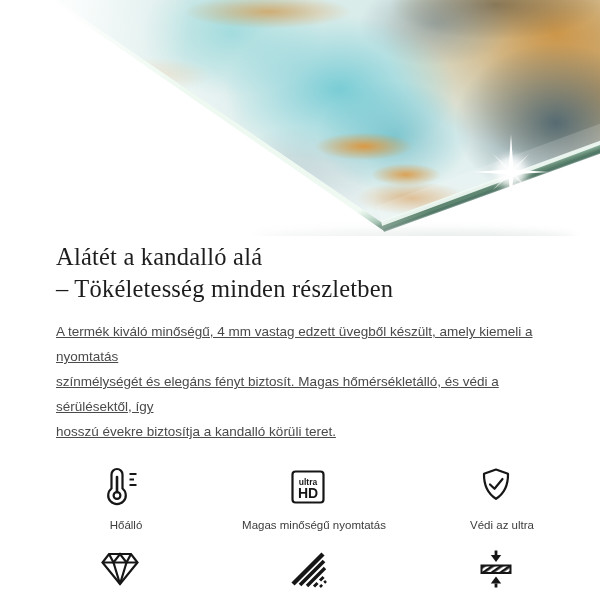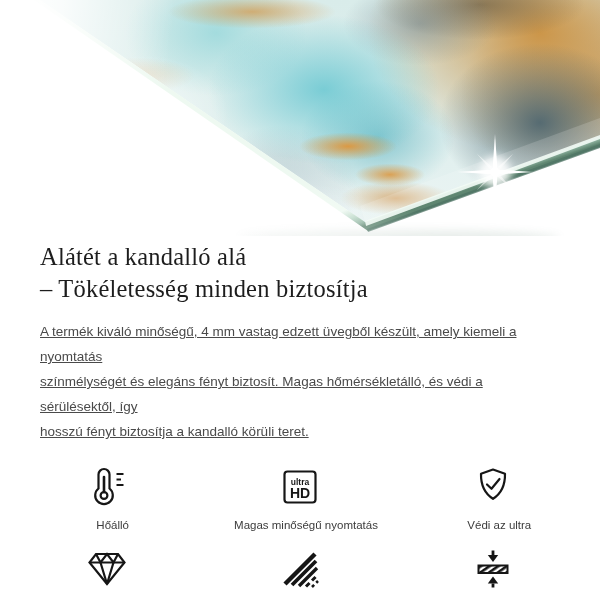--- a/index.html
+++ b/index.html
@@ -3,21 +3,21 @@
 <meta charset="utf-8">
 <style>
   * { box-sizing: border-box; }
   html, body { margin: 0; padding: 0; }
   body {
     width: 600px; height: 600px;
     background: #ffffff;
     font-family: "Liberation Sans", "DejaVu Sans", sans-serif;
     overflow: hidden;
   }
-  .page { width: 600px; height: 600px; position: relative; background: #fff; }
+  .page { width: 600px; height: 600px; position: relative; background: #fff; padding-left: 16px; }
 
   
   .hero { position: relative; width: 600px; height: 236px; overflow: hidden; background: #fff; }
 
   .art {
     position: absolute; inset: 0;
     clip-path: polygon(40px 0px, 600px 0px, 600px 137px, 365px 222px);
     background-color: #e3f1f0;
     background-image:
       radial-gradient(ellipse 130px 90px at 24% 48%, rgba(255,255,255,.75), rgba(255,255,255,0) 65%),
@@ -126,26 +126,26 @@
         <circle cx="495" cy="172" r="4.5" fill="#ffffff"></circle>
       </g>
     </svg>
 
     <div class="hero-fade"></div>
   </div>
 
   <div class="content">
     <h1 class="title">
       <span>Alátét a kandalló alá</span>
-      <span>– Tökéletesség minden biztosítja</span>
+      <span>– Tökéletesség minden részletben</span>
     </h1>
     <p class="desc">
       <span>A termék kiváló minőségű, 4 mm vastag edzett üvegből készült, amely kiemeli a nyomtatás</span>
       <span>színmélységét és elegáns fényt biztosít. Magas hőmérsékletálló, és védi a sérülésektől, így</span>
-      <span>hosszú fényt biztosítja a kandalló körüli teret.</span>
+      <span>hosszú évekre biztosítja a kandalló körüli teret.</span>
     </p>
   </div>
 
   <div class="features">
 
     <div class="feature">
       <svg class="ficon" viewBox="0 0 44 44">
         <path class="stroke" d="M 13.5 9.5 A 5.5 5.5 0 0 1 24.5 9.5 L 24.5 23.5 A 8.8 8.8 0 1 1 13.5 23.5 Z"></path>
         <line x1="19" y1="12" x2="19" y2="27" stroke="#161616" stroke-width="2.6" stroke-linecap="round"></line>
         <circle cx="19" cy="30.5" r="3.4" class="stroke"></circle>

